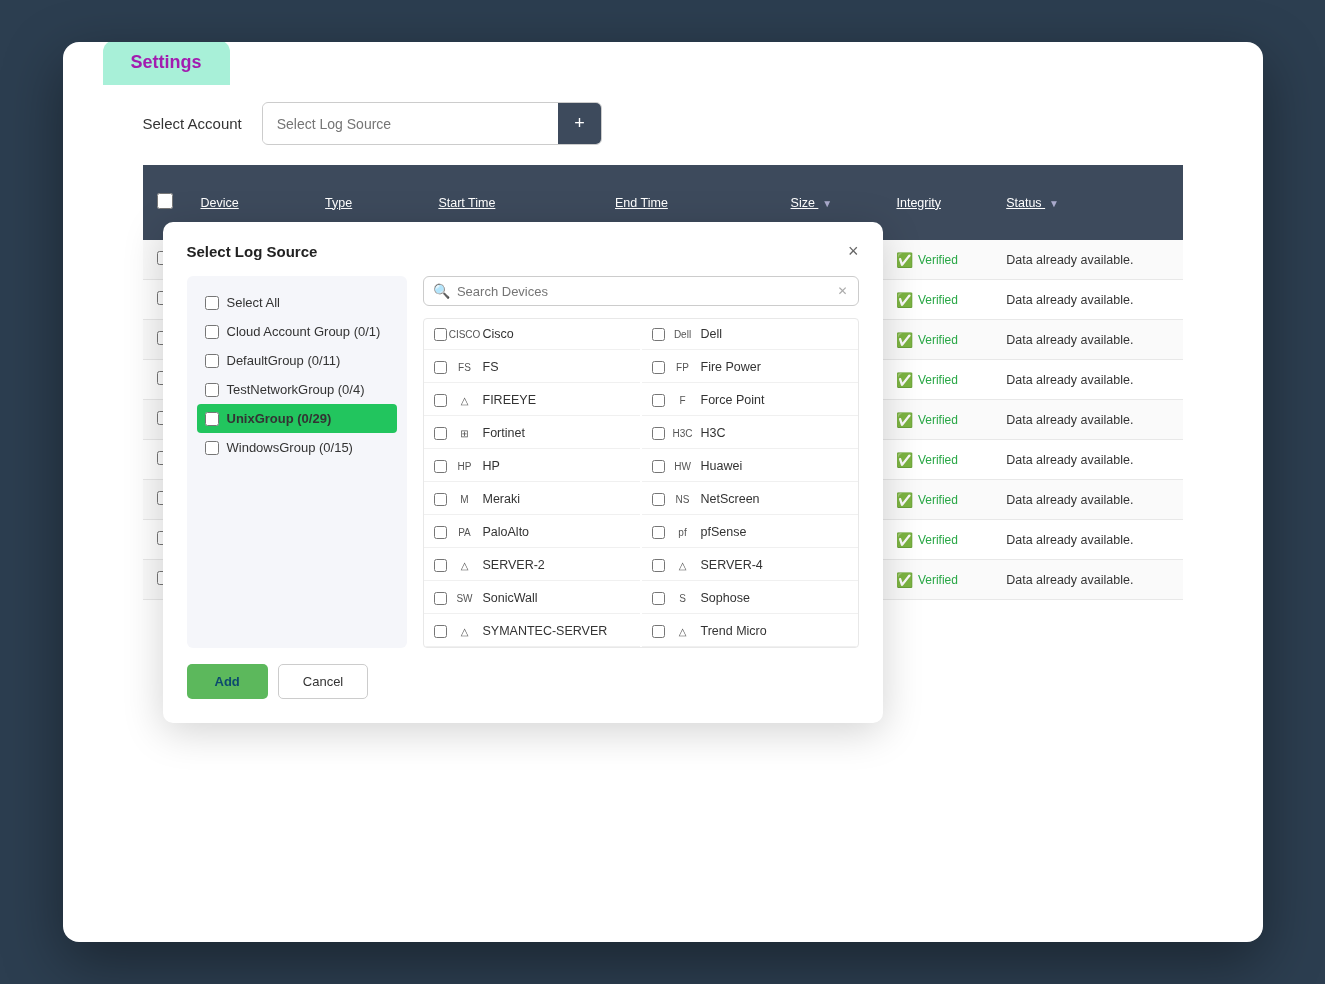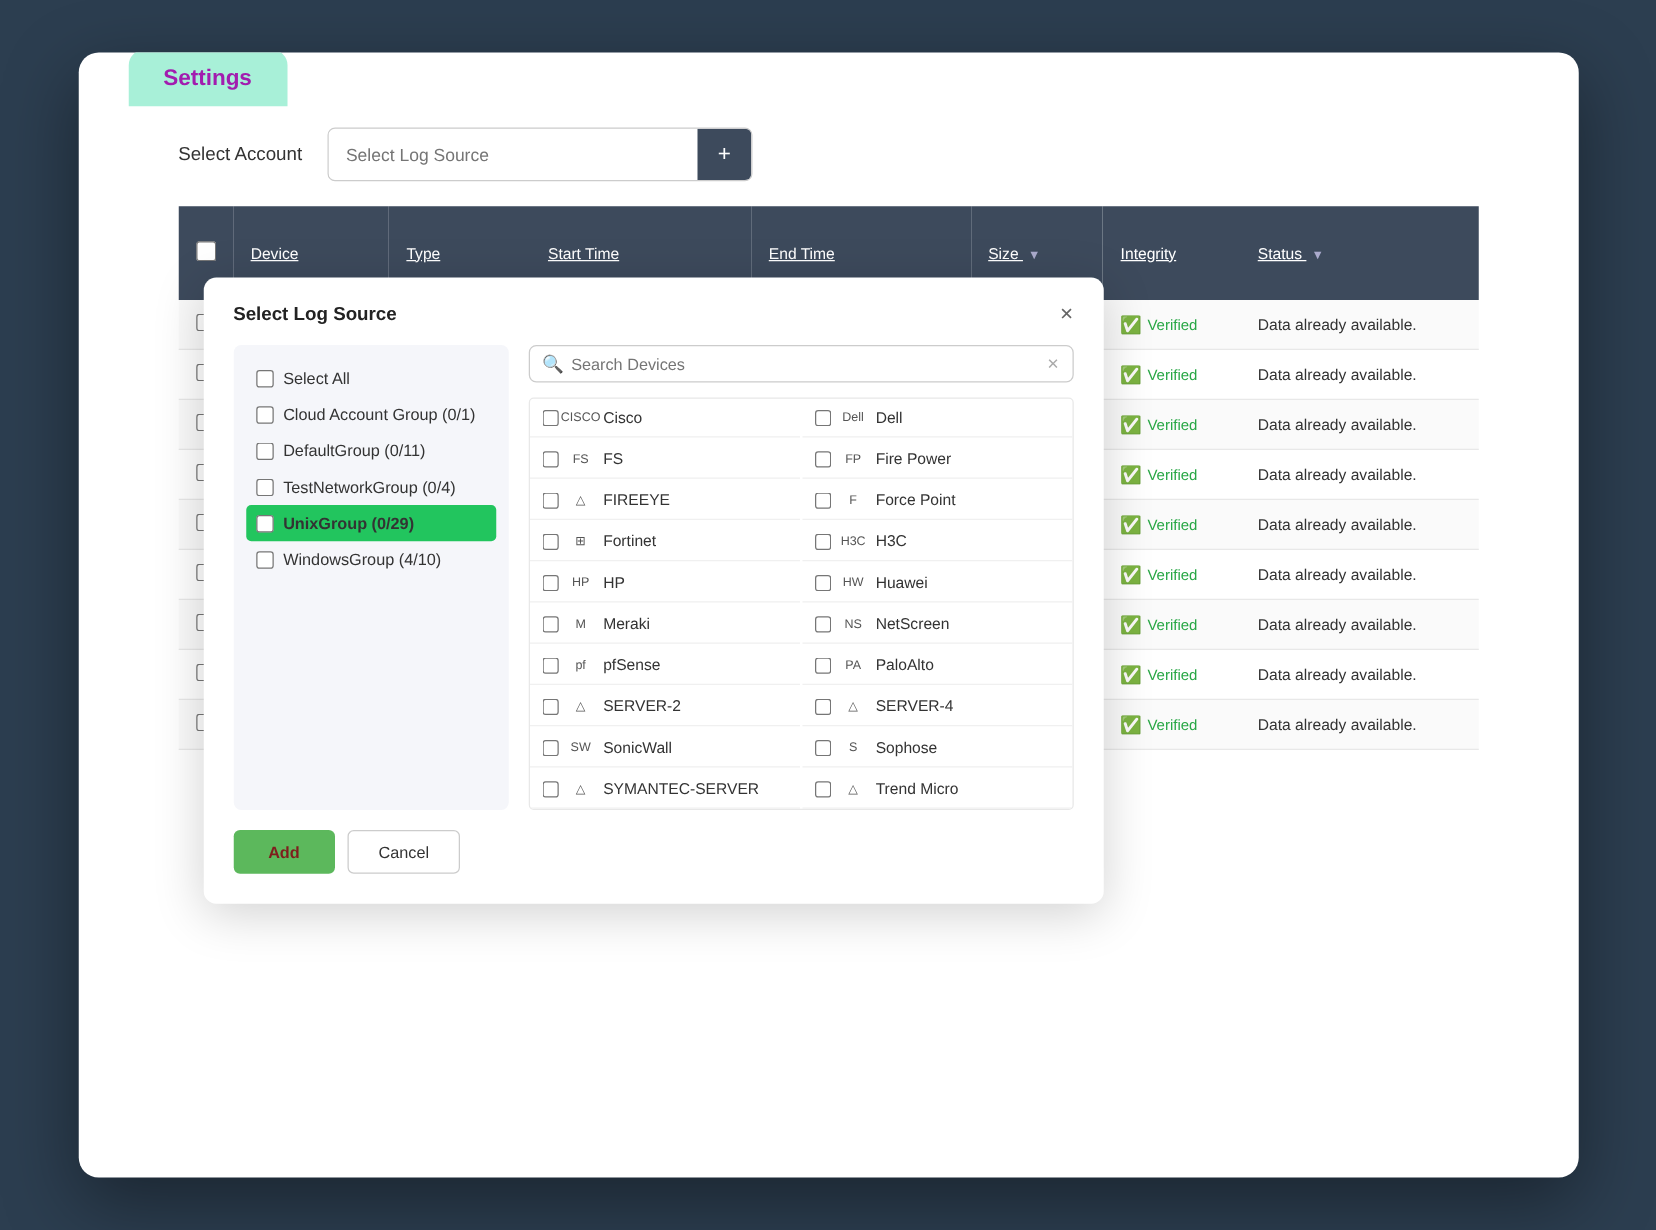--- a/index.html
+++ b/index.html
@@ -191,21 +191,21 @@
       color: #555;
     }
     
     .modal-footer {
       display: flex;
       gap: 10px;
       margin-top: 16px;
     }
     .btn-add {
       background: #5cb85c;
-      color: #7f1d1d;
+      color: #0c4a6e;
       border: none;
       padding: 9px 28px;
       border-radius: 5px;
       font-size: 13px;
       font-weight: 600;
       cursor: pointer;
     }
     .btn-cancel {
       background: #fff;
       color: #333;
@@ -315,21 +315,21 @@
           <div class="group-item">
             <input type="checkbox" style="">
             <span>TestNetworkGroup (0/4)</span>
           </div>
           <div class="group-item active">
             <input type="checkbox" style="">
             <span>UnixGroup (0/29)</span>
           </div>
           <div class="group-item">
             <input type="checkbox" style="">
-            <span>WindowsGroup (4/10)</span>
+            <span>WindowsGroup (0/15)</span>
           </div>
         </div>
 
         <div class="devices-panel">
           <div class="search-bar">
             <span class="search-icon">🔍</span>
             <input type="text" placeholder="Search Devices" style="">
             <span class="clear-icon">✕</span>
           </div>
 
@@ -390,27 +390,27 @@
     <span class="device-logo">M</span>
     <span>Meraki</span>
   </div>
                 <div class="device-item">
     <input type="checkbox" style="">
     <span class="device-logo">NS</span>
     <span>NetScreen</span>
   </div>
                 <div class="device-item">
     <input type="checkbox" style="">
+    <span class="device-logo">PA</span>
+    <span>PaloAlto</span>
+  </div>
+                <div class="device-item">
+    <input type="checkbox" style="">
     <span class="device-logo">pf</span>
     <span>pfSense</span>
-  </div>
-                <div class="device-item">
-    <input type="checkbox" style="">
-    <span class="device-logo">PA</span>
-    <span>PaloAlto</span>
   </div>
                 <div class="device-item">
     <input type="checkbox" style="">
     <span class="device-logo">△</span>
     <span>SERVER-2</span>
   </div>
                 <div class="device-item">
     <input type="checkbox" style="">
     <span class="device-logo">△</span>
     <span>SERVER-4</span>

